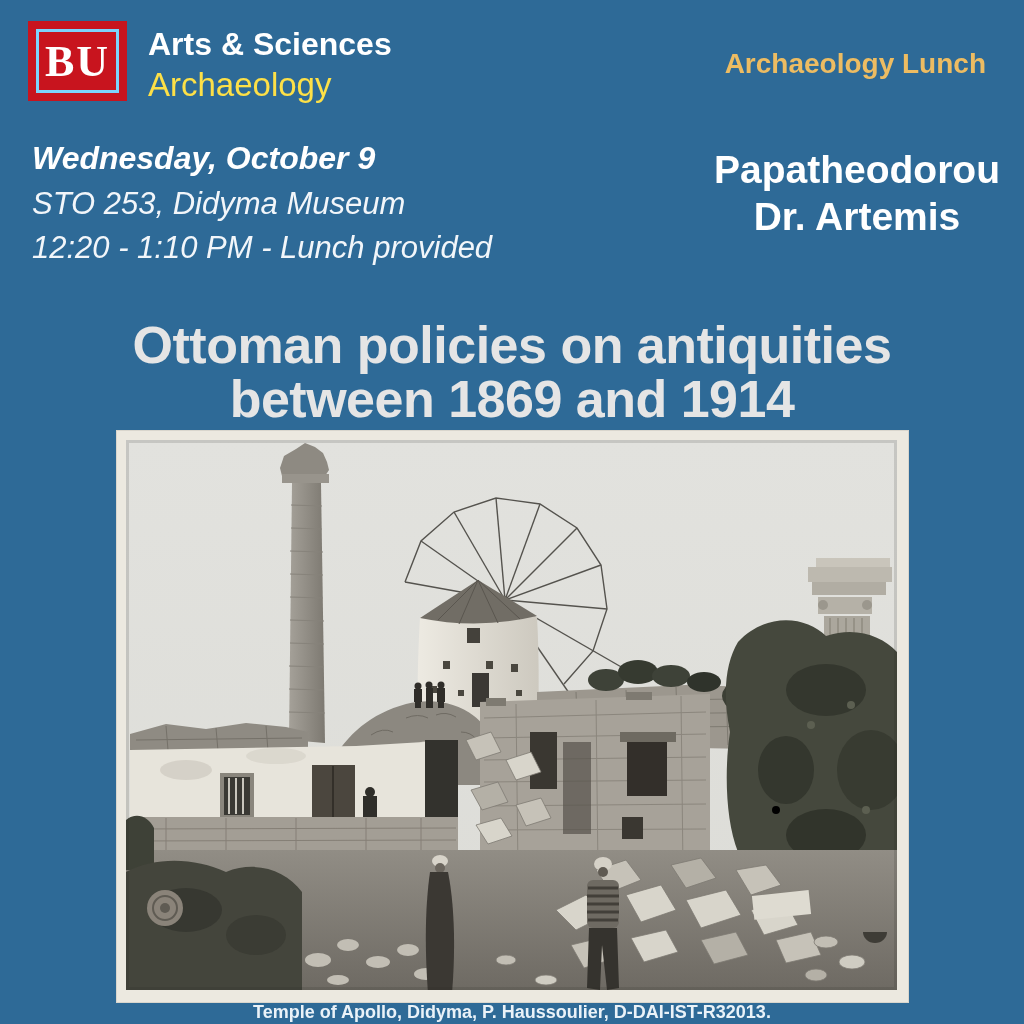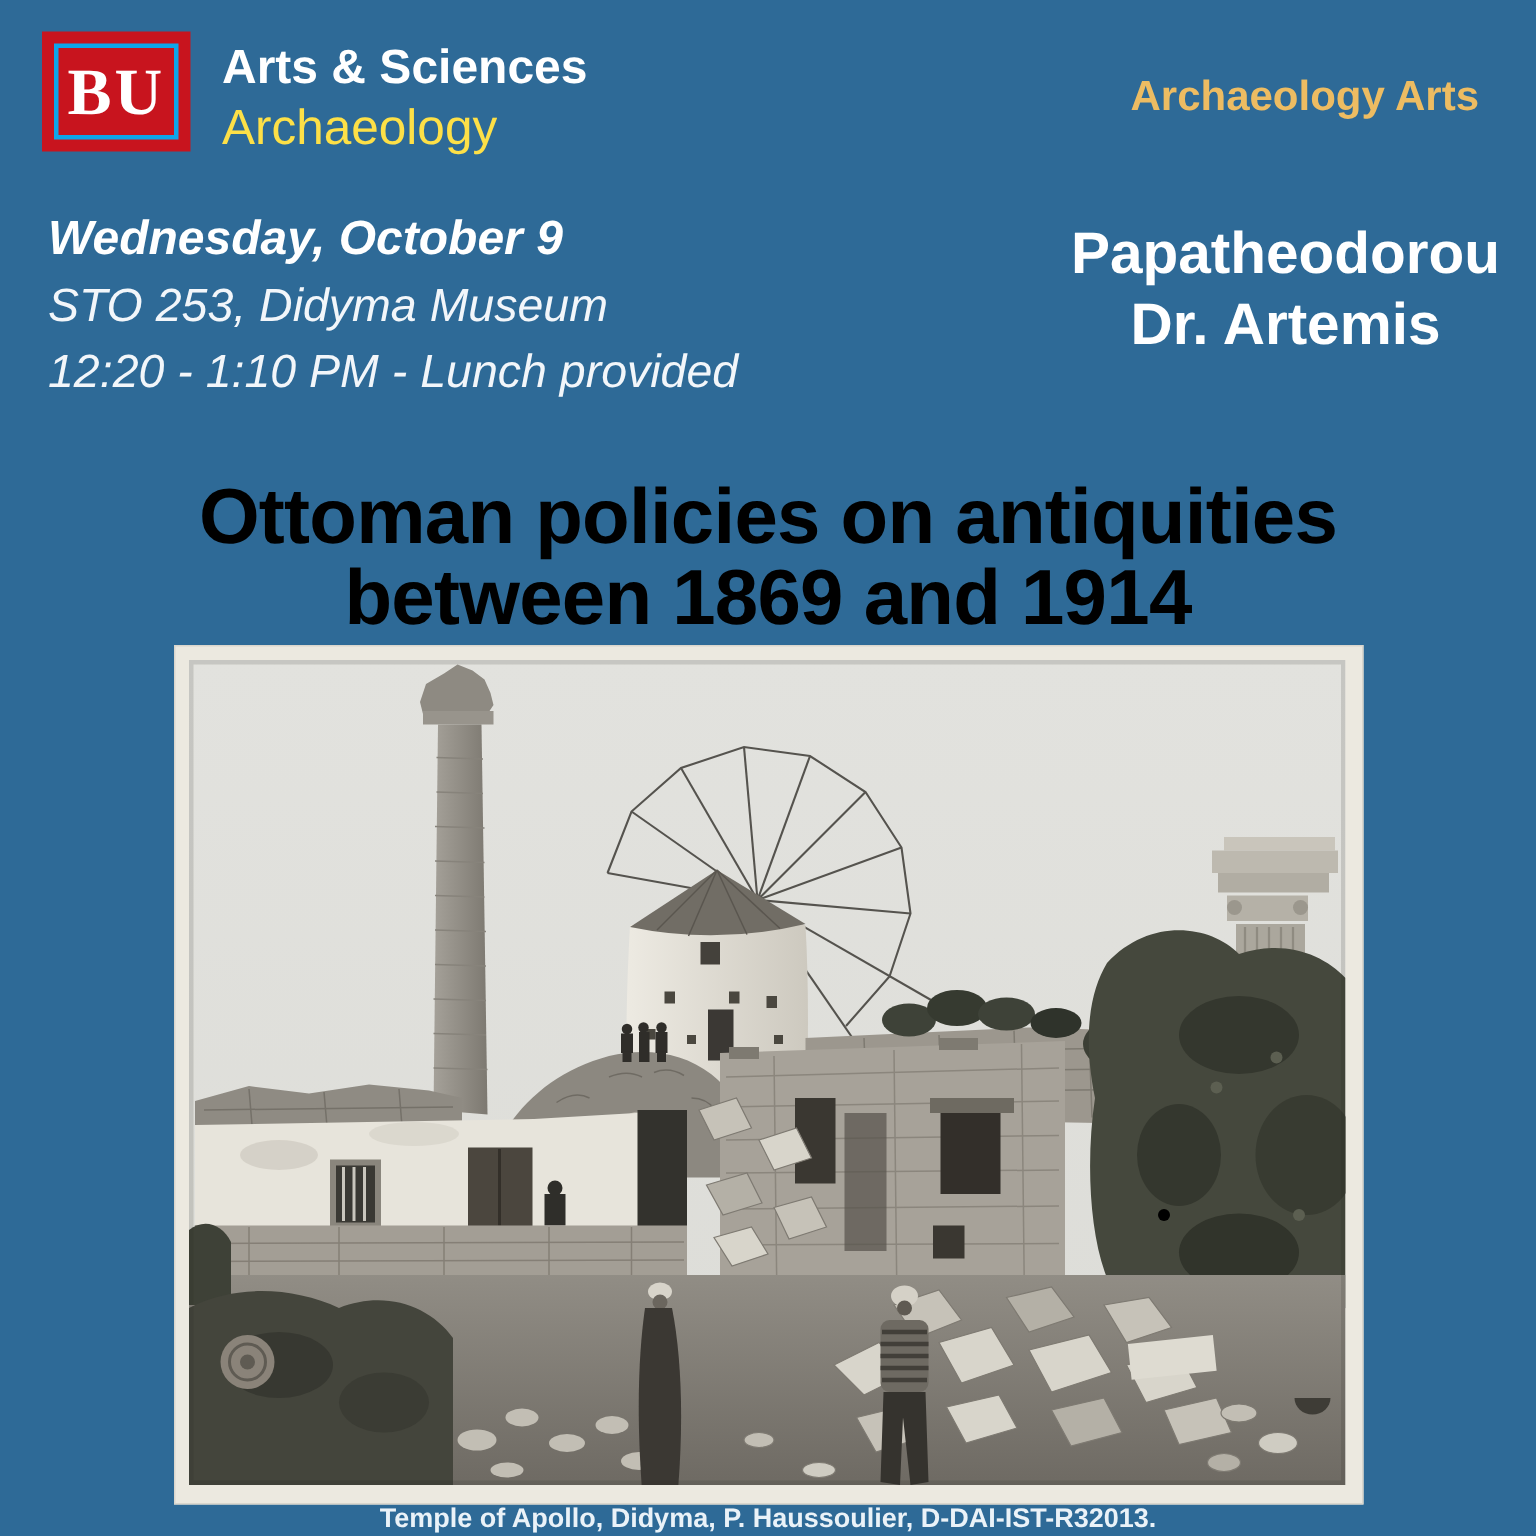--- a/index.html
+++ b/index.html
@@ -7,21 +7,21 @@
     position:relative;width:1024px;height:1024px;overflow:hidden;
     background:#2E6A97;
     font-family:"Liberation Sans",sans-serif;
   }
   
   .logo-box{
     position:absolute;left:28px;top:21px;width:99px;height:80px;
     background:#C8141E;
   }
   .logo-border{
-    position:absolute;inset:8px;border:3px solid #0ea5e9;
+    position:absolute;inset:8px;border:3px solid #7dd3fc;
     display:flex;align-items:center;justify-content:center;
   }
   .logo-bu{
     font-family:"Liberation Serif",serif;font-weight:600;font-size:44px;
     color:#ffffff;letter-spacing:2px;line-height:1;padding-top:2px;
   }
   .school{
     position:absolute;left:148px;top:26px;
     font-size:32px;font-weight:bold;color:#ffffff;
   }
@@ -37,21 +37,21 @@
   .details{position:absolute;left:32px;top:135px;color:#ffffff;font-style:italic;}
   .details .d1{font-size:32px;font-weight:bold;line-height:47px;}
   .details .d2,.details .d3{font-size:31px;font-weight:400;line-height:44px;color:#F2F6FA;}
   .speaker{
     position:absolute;left:698px;top:146px;width:318px;text-align:center;
     color:#ffffff;font-weight:bold;font-size:39px;line-height:47px;
   }
   
   .talk-title{
     position:absolute;left:0;top:318px;width:1024px;text-align:center;
-    color:#000000;font-weight:bold;font-size:52px;line-height:54px;
+    color:#e5e5e5;font-weight:bold;font-size:52px;line-height:54px;
     letter-spacing:-0.5px;
   }
   
   .photo-frame{
     position:absolute;left:116px;top:430px;width:793px;height:573px;
     background:#ECE9E0;box-shadow:inset 0 0 0 1px #d9d6cd;
   }
   .photo-frame svg{position:absolute;left:10px;top:10px;display:block;}
   .caption{
     position:absolute;left:0;top:1002px;width:1024px;text-align:center;
@@ -63,21 +63,21 @@
 
 <div class="canvas">
 
   <div class="logo-box">
     <div class="logo-border">
       <span class="logo-bu">BU</span>
     </div>
   </div>
   <div class="school">Arts &amp; Sciences</div>
   <div class="dept">Archaeology</div>
-  <div class="event-tag">Archaeology Arts</div>
+  <div class="event-tag">Archaeology Lunch</div>
 
   <div class="details">
     <div class="d1">Wednesday, October 9</div>
     <div class="d2">STO 253, Didyma Museum</div>
     <div class="d3">12:20 - 1:10 PM - Lunch provided</div>
   </div>
 
   <div class="speaker">
     <div>Papatheodorou</div>
     <div>Dr. Artemis</div>

